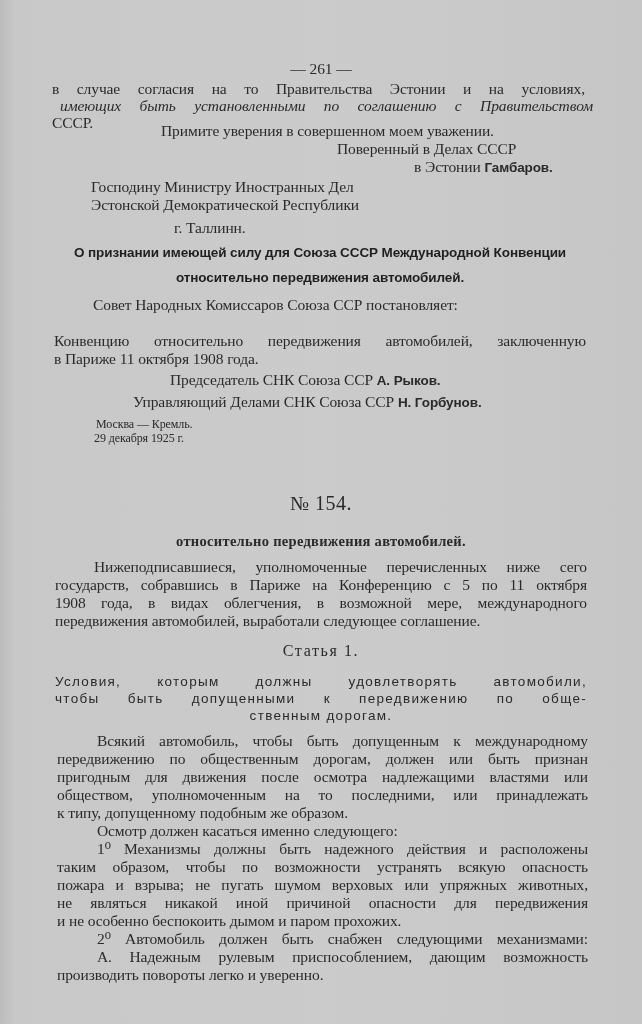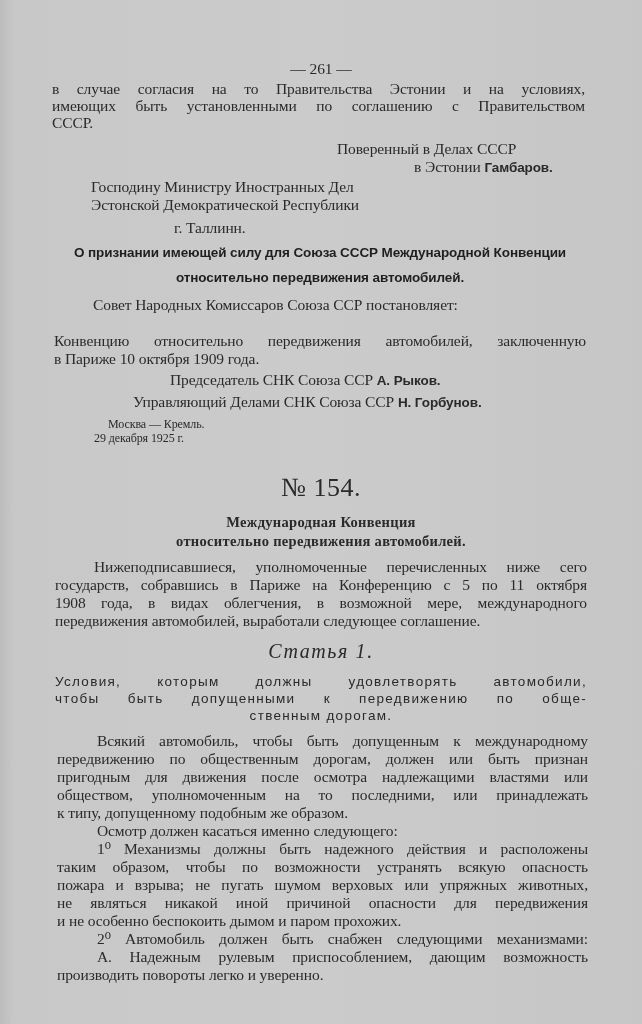--- a/index.html
+++ b/index.html
@@ -27,75 +27,77 @@
   .title-bold {
     font-family: "Liberation Sans", "DejaVu Sans", sans-serif;
     font-weight: bold; font-size: 13.5px; line-height: 18px;
     color: #1f1f1f;
   }
   .heading-serif-bold {
     font-family: "Liberation Serif", "DejaVu Serif", serif;
     font-weight: bold; font-size: 14.5px; line-height: 18px;
     letter-spacing: 0.3px;
   }
-  .number-title { font-size: 26px; line-height: 30px; letter-spacing: 0.5px; }
-  .spaced { letter-spacing: 1.6px; font-size: 20px; font-style: italic; }
+  .number-title { font-size: 20px; line-height: 30px; letter-spacing: 0.5px; margin-top: 15px; }
+  .spaced { letter-spacing: 1.6px; font-size: 16px; }
   .sans-spaced {
     font-family: "Liberation Sans", "DejaVu Sans", sans-serif;
     font-size: 13.5px; letter-spacing: 1.3px; line-height: 18px;
   }
 </style>
 </head>
 <body>
 
 <div class="page">
 
   <div class="ln center" style="left:0;width:642px;top:40px;margin-top:20px;">— 261 —</div>
 
   <div>
     <div class="ln just" style="left:52px;width:533px;top:80px;">в случае согласия на то Правительства Эстонии и на условиях,</div>
-    <div class="ln just" style="left:52px;width:533px;top:97px;">имеющих быть установленными по соглашению с Правительством</div>
+    <div class="ln just" style="left:60px;width:533px;top:97px;font-style:italic;">имеющих быть установленными по соглашению с Правительством</div>
     <div class="ln" style="left:52px;top:114px;">СССР.</div>
   </div>
 
+  <div class="ln" style="left:161px;top:122px;width:400px;">
+    <span>Примите уверения в совершенном моем уважении.</span>
+  </div>
 
   <div class="ln" style="left:414px;top:158px;">
     <span>в Эстонии</span>
     <span class="bold" style="font-size:13.5px;">Гамбаров.</span>
   </div>
   <div class="ln" style="left:337px;top:140px;">Поверенный в Делах СССР</div>
 
   <div>
     <div class="ln" style="left:91px;top:178px;">Господину Министру Иностранных Дел</div>
     <div class="ln" style="left:91px;top:196px;">Эстонской Демократической Республики</div>
     <div class="ln" style="left:174px;top:219px;">г. Таллинн.</div>
   </div>
 
   <div class="ln title-bold center" style="left:40px;width:560px;top:244px;">О признании имеющей силу для Союза СССР Международной Конвенции</div>
   <div class="ln title-bold center" style="left:40px;width:560px;top:269px;">относительно передвижения автомобилей.</div>
 
   <div class="ln" style="left:93px;top:296px;">Совет Народных Комиссаров Союза ССР постановляет:</div>
   <div class="ln just" style="left:54px;width:532px;top:332px;">Конвенцию относительно передвижения автомобилей, заключенную</div>
-  <div class="ln" style="left:54px;top:350px;">в Париже 10 октября 1909 года.</div>
+  <div class="ln" style="left:54px;top:350px;">в Париже 11 октября 1908 года.</div>
 
   <div class="ln" style="left:170px;top:371px;">
     <span>Председатель СНК Союза ССР</span>
     <span class="bold" style="font-size:13.5px;">А. Рыков.</span>
   </div>
   <div class="ln" style="left:133px;top:393px;">
     <span>Управляющий Делами СНК Союза ССР</span>
     <span class="bold" style="font-size:13.5px;">Н. Горбунов.</span>
   </div>
 
-  <div class="ln small" style="left:108px;top:417px;">Москва — Кремль.</div>
+  <div class="ln small" style="left:96px;top:417px;">Москва — Кремль.</div>
   <div class="ln small" style="left:94px;top:431px;">29 декабря 1925 г.</div>
 
   <div class="ln number-title center" style="left:0;width:642px;top:473px;">№ 154.</div>
 
-  <div class="ln heading-serif-bold center" style="left:0;width:642px;top:513px;">Международная Конвенция</div>
   <div class="ln heading-serif-bold center" style="left:0;width:642px;top:532px;">относительно передвижения автомобилей.</div>
 
   <div>
     <div class="ln just" style="left:94px;width:493px;top:558px;">Нижеподписавшиеся, уполномоченные перечисленных ниже сего</div>
     <div class="ln just" style="left:55px;width:532px;top:576px;">государств, собравшись в Париже на Конференцию с 5 по 11 октября</div>
     <div class="ln just" style="left:55px;width:532px;top:594px;">1908 года, в видах облегчения, в возможной мере, международного</div>
     <div class="ln" style="left:55px;top:612px;">передвижения автомобилей, выработали следующее соглашение.</div>
   </div>
 
   <div class="ln spaced center" style="left:0;width:642px;top:642px;">Статья 1.</div>

